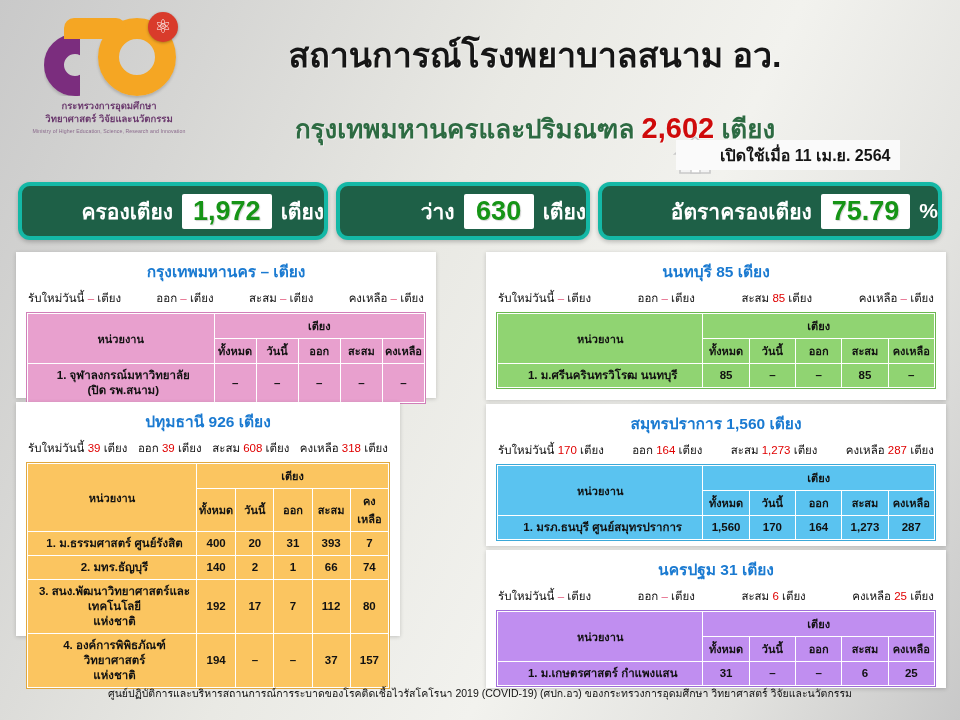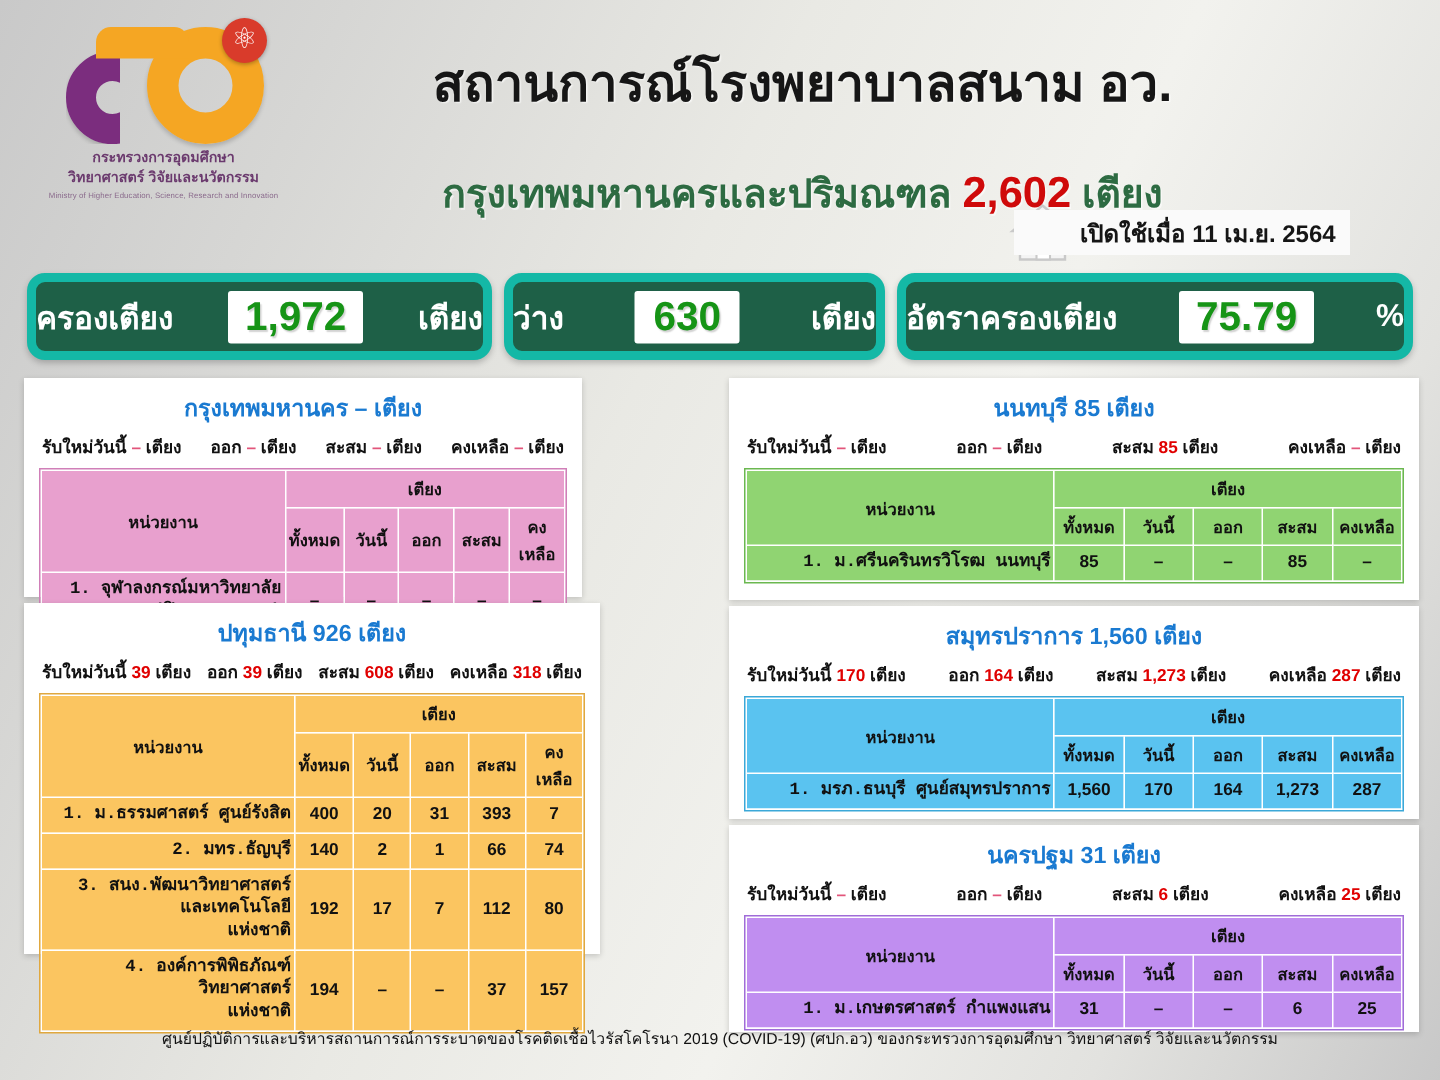--- a/index.html
+++ b/index.html
@@ -69,61 +69,61 @@
     font-size:16px; font-weight:bold; color:#151515;
   }
   .house-icon {
     position:absolute; left:672px; top:133px; width:46px; height:44px;
   }
 
   
   .stats { position:absolute; left:0; top:182px; width:960px; height:62px; }
   .stat {
     position:absolute; top:0; height:58px;
-    background:#1e6047; border:6px solid #14b8a6; border-radius:12px;
-    display:flex; align-items:center; justify-content:space-between; gap:9px;
+    background:#1e6047; border:4px solid #14b8a6; border-radius:12px;
+    display:flex; align-items:center; justify-content:flex-end; gap:9px;
     box-shadow:0 2px 4px rgba(0,0,0,.22);
   }
   .stat .lbl { font-size:21px; font-weight:bold; color:#ffffff; }
   .stat .chip {
     background:#ffffff; border-radius:2px; padding:2px 11px;
     font-size:27px; font-weight:bold; color:#169416;
     min-width:70px; text-align:center;
     text-shadow:1px 1px 1px rgba(0,0,0,.18);
   }
   #stat-occupied { left:18px;  width:310px; }
   #stat-vacant   { left:336px; width:254px; }
   #stat-rate     { left:598px; width:344px; }
 
   
   .panel { position:absolute; background:#ffffff; box-shadow:0 1px 4px rgba(0,0,0,.18); }
-  #panel-bkk  { left:16px;  top:252px; width:372px; height:146px; }
+  #panel-bkk  { left:16px;  top:252px; width:420px; height:146px; }
   #panel-ptt  { left:16px;  top:402px; width:384px; height:234px; }
   #panel-nbi  { left:486px; top:252px; width:460px; height:148px; }
   #panel-spk  { left:486px; top:404px; width:460px; height:142px; }
   #panel-npt  { left:486px; top:550px; width:460px; height:138px; }
 
   .p-title { text-align:center; font-size:15.5px; font-weight:bold; color:#1a7ad1; padding-top:7px; }
   .p-title .pt-num { color:#1a7ad1; }
 
   .p-summary {
     display:flex; justify-content:space-between;
-    padding:5px 12px 6px 12px; font-size:11.5px; font-weight:bold; color:#111;
+    padding:5px 12px 6px 12px; font-size:11.5px; font-weight:normal; color:#111;
   }
   .p-summary .v-red { color:#e00000; }
   .p-summary .v-dash { color:#e2557a; }
   .p-summary span.seg { white-space:nowrap; }
 
   table.grid { border-collapse:collapse; width:calc(100% - 22px); margin:0 11px; }
   table.grid th, table.grid td {
     border:1px solid #ffffff; text-align:center; font-weight:bold; color:#111;
   }
   table.grid th { font-size:11px; padding:3px 2px; }
   table.grid td { font-size:11.5px; padding:4px 2px; }
-  table.grid td.org { text-align:right; padding-left:7px; font-size:11.5px; line-height:1.3;font-family:Liberation Mono, monospace; }
+  table.grid td.org { text-align:center; padding-left:7px; font-size:11.5px; line-height:1.3; }
   table.grid .colname { width:47%; }
   table.grid .cnum { width:10.6%; }
 
   
   .th-pink   table.grid th, .th-pink   table.grid td { background:#e8a0ce; }
   .th-orange table.grid th, .th-orange table.grid td { background:#fbc560; }
   .th-green  table.grid th, .th-green  table.grid td { background:#90d472; }
   .th-blue   table.grid th, .th-blue   table.grid td { background:#5ac3f0; }
   .th-purple table.grid th, .th-purple table.grid td { background:#c08ef0; }
 

